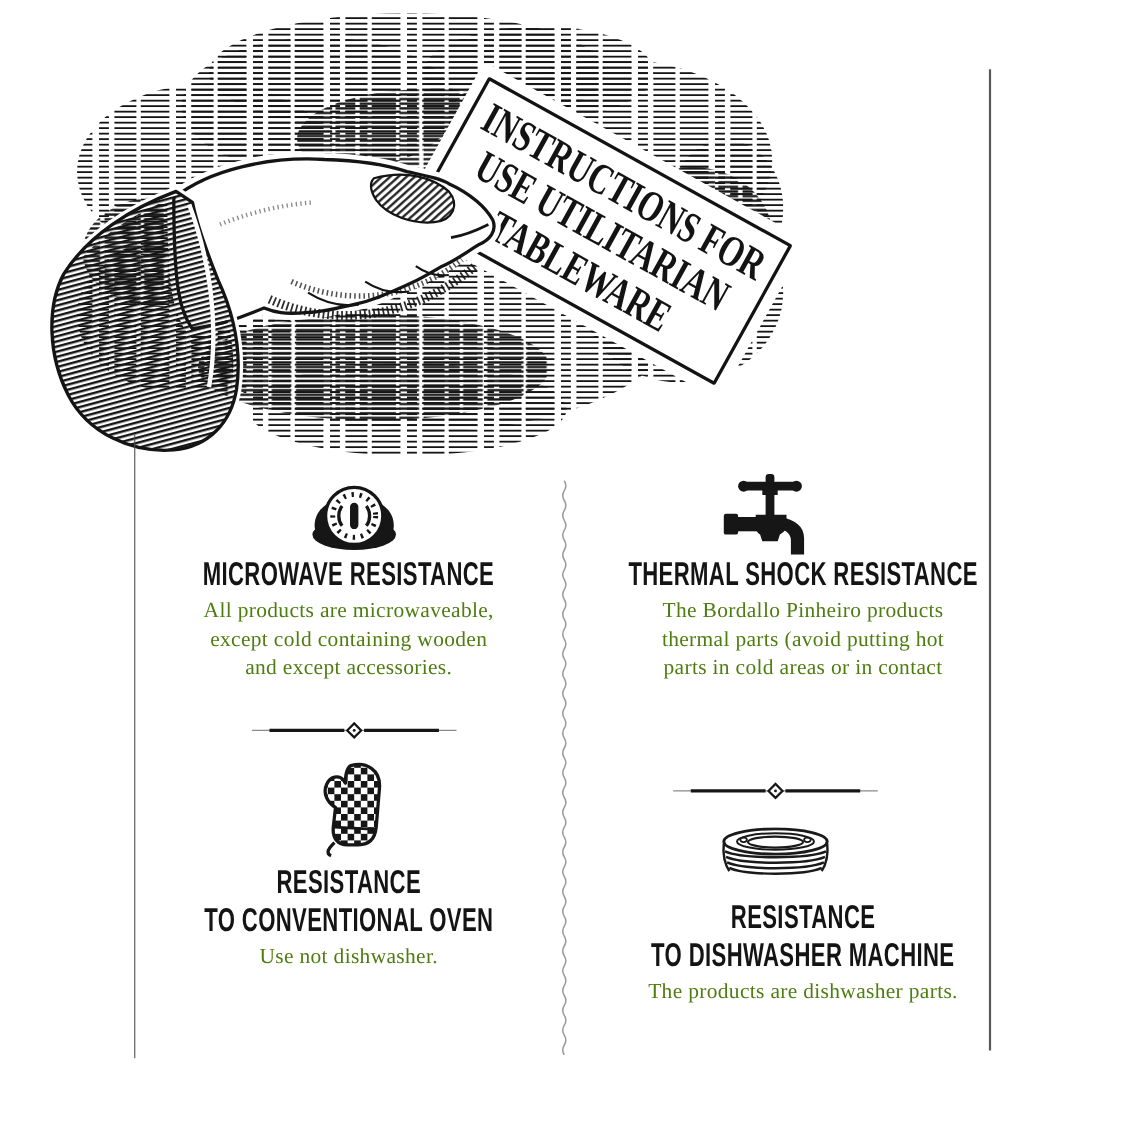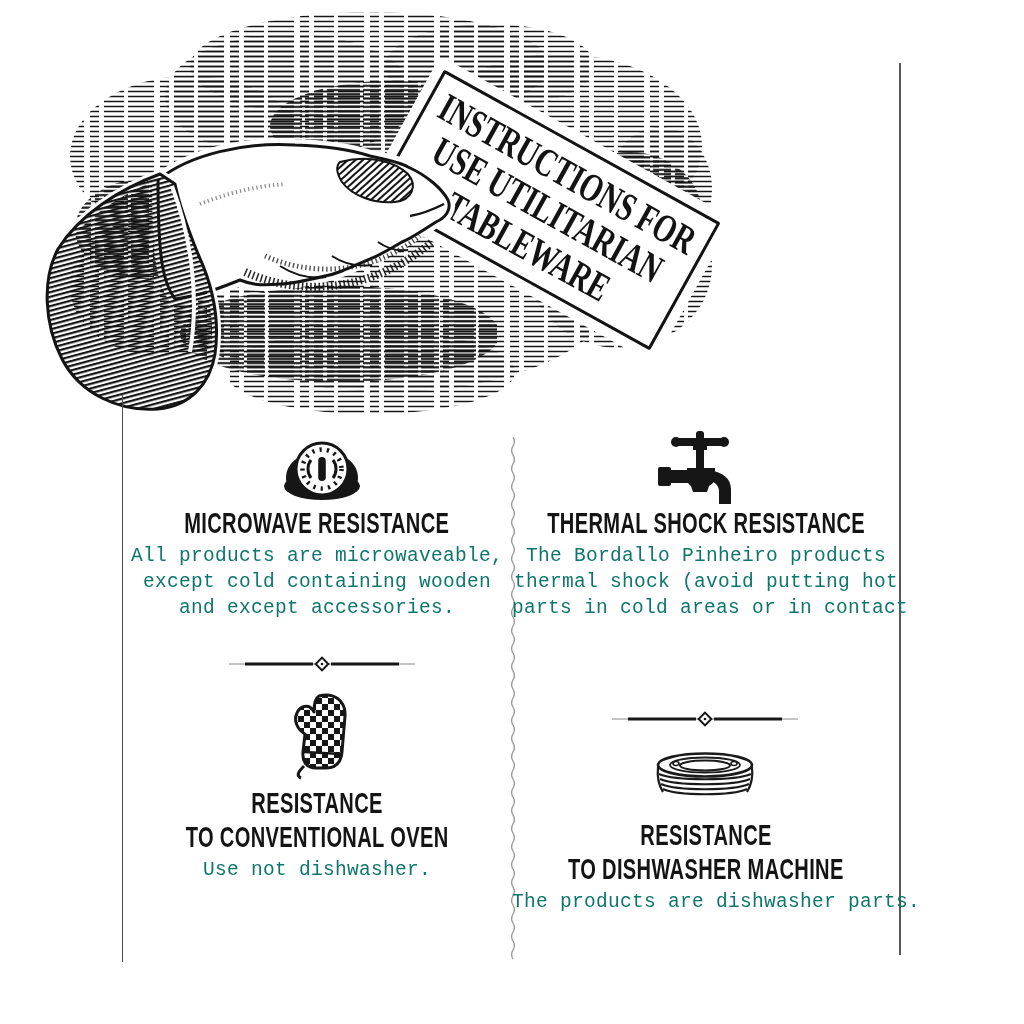--- a/index.html
+++ b/index.html
@@ -20,25 +20,25 @@
   .rule{position:absolute;background:#4f4f4f;z-index:4;}
   .rule-left{left:122px;top:395px;width:1px;height:567px;}
   .rule-right{left:899px;top:63px;width:2px;height:892px;background:#585858;}
   .wavy{position:absolute;left:508px;top:436px;z-index:4;}
 
   
   .title{position:absolute;display:flex;flex-direction:column;align-items:center;z-index:5;}
   .cond{font-family:"Liberation Sans",sans-serif;font-weight:700;font-size:30px;line-height:34px;
         color:#141414;white-space:nowrap;transform:scaleX(.67);transform-origin:50% 50%;
         letter-spacing:.5px;}
-  .body{position:absolute;text-align:center;font-family:Liberation Mono, monospace;
-        font-size:19.5px;line-height:26px;letter-spacing:.3px;color:#0f766e;z-index:5;}
+  .body{position:absolute;text-align:center;font-family:Liberation Serif, serif;
+        font-size:19.5px;line-height:26px;letter-spacing:.3px;color:#4d7c0f;z-index:5;}
   .body div{white-space:nowrap;}
   .col-l{left:122px;width:390px;}
-  .col-r{left:512px;width:388px;}
+  .col-r{left:536px;width:388px;}
   .icon-abs{position:absolute;z-index:5;}
 </style>
 </head>
 <body>
 
 <div class="page">
 
   <svg class="cloud-svg" width="680" height="416" viewBox="0 0 680 416" aria-hidden="true">
     <defs>
       <pattern id="hatch" patternUnits="userSpaceOnUse" width="70" height="5">
@@ -188,21 +188,21 @@
       <path d="M30,38 L58,38 L58,48 C58,52 55,54 52,56 L50,62 L36,62 L34,56 C31,54 30,52 30,48 Z"></path>
       <path d="M52,40 C66,42 74,49 74,59 L74,74 L62,74 L62,61 C62,55 57,51 48,49 Z"></path>
     </g>
   </svg>
 
   <div class="title col-r" style="top:506px">
     <span class="cond">THERMAL SHOCK RESISTANCE</span>
   </div>
   <div class="body col-r" style="top:543px">
     <div>The Bordallo Pinheiro products</div>
-    <div>thermal shock (avoid putting hot</div>
+    <div>thermal parts (avoid putting hot</div>
     <div>parts in cold areas or in contact</div>
   </div>
 
   <svg class="icon-abs" style="left:610px;top:711px" width="190" height="16" viewBox="0 0 190 16">
     <line x1="2" y1="8" x2="188" y2="8" stroke="#8a8a8a" stroke-width="1"></line>
     <line x1="18" y1="8" x2="86" y2="8" stroke="#161616" stroke-width="2.8"></line>
     <line x1="104" y1="8" x2="172" y2="8" stroke="#161616" stroke-width="2.8"></line>
     <rect x="90.5" y="3.5" width="9" height="9" transform="rotate(45 95 8)" fill="#ffffff" stroke="#161616" stroke-width="2"></rect>
     <circle cx="95" cy="8" r="1.3" fill="#161616"></circle>
   </svg>

